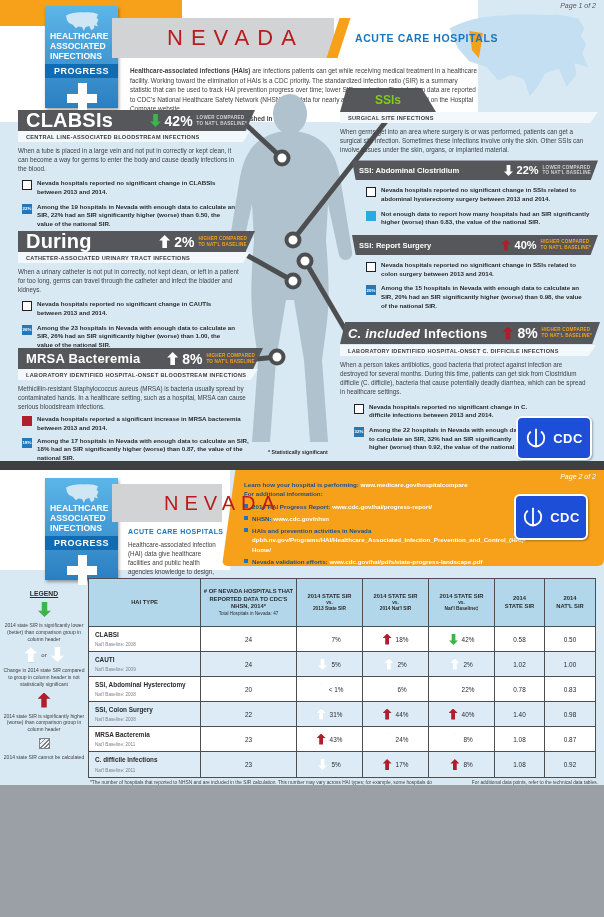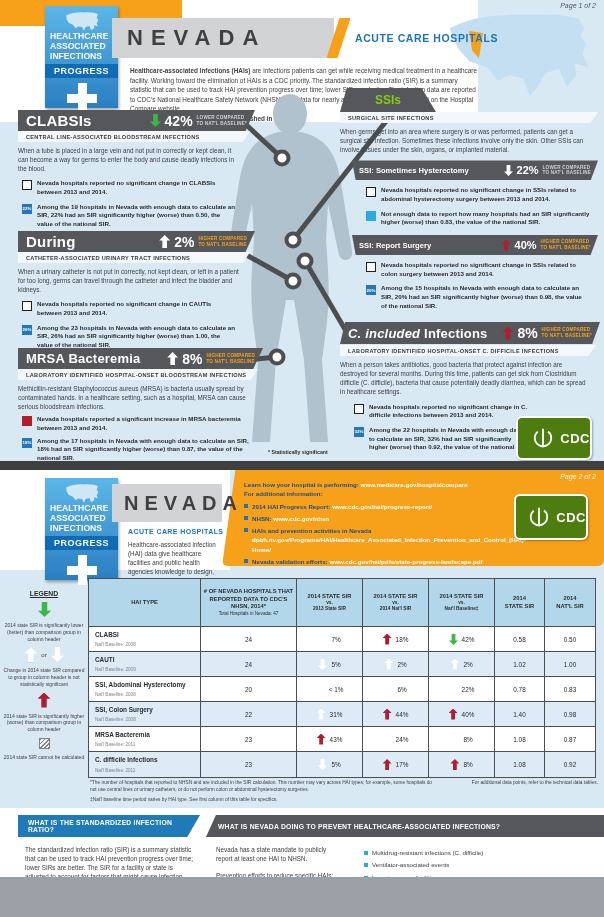--- a/index.html
+++ b/index.html
@@ -1,24 +1,24 @@
 <!DOCTYPE html>
 <html><head>
 <meta charset="utf-8">
 <style>
   html,body{margin:0;padding:0;background:#9aa0a6;}
   *{box-sizing:border-box;}
-  #stage{position:relative;width:604px;height:877px;background:#d8e9f4;overflow:hidden;
+  #stage{position:relative;width:604px;height:785px;background:#d8e9f4;overflow:hidden;
          font-family:"Liberation Sans",sans-serif;color:#414042;}
   .abs{position:absolute;}
 
   
   .band{background:#56575b;color:#fff;display:flex;align-items:center;padding:0 8px 0 8px;
         clip-path:polygon(0 0,100% 0,96% 100%,0 100%);}
-  .band-title{font-weight:bold;font-size:15px;letter-spacing:.2px;}
+  .band-title{font-weight:bold;font-size:20px;letter-spacing:.2px;}
   .band-right{margin-left:auto;display:flex;align-items:center;gap:4px;}
   .band-pct{font-weight:bold;font-size:14px;}
   .band-label{display:flex;flex-direction:column;font-size:4.6px;font-weight:bold;line-height:1.25;letter-spacing:.2px;}
   .tone-accent{color:#f7a11a;}
   .tone-muted{color:#cfd1d3;}
   .substrip{background:#f2f8fc;color:#3b3c3e;font-weight:bold;font-size:5.6px;letter-spacing:.3px;
             display:flex;align-items:center;padding:0 8px;clip-path:polygon(0 0,100% 0,97% 100%,0 100%);}
   .bodytext{font-size:6.3px;line-height:1.45;color:#414042;}
   .bullet{display:flex;gap:5px;margin-top:6px;}
   .bullet .txt{font-size:6.2px;line-height:1.4;font-weight:bold;color:#2b2b2c;}
@@ -42,37 +42,37 @@
   .badge{width:73px;background:linear-gradient(180deg,#5db6e8,#2a7fc1);box-shadow:1px 2px 3px rgba(0,0,0,.35);
          display:flex;flex-direction:column;align-items:center;padding-top:4px;}
   .badge-lines{color:#fff;font-weight:bold;font-size:8.6px;line-height:1.15;text-align:left;width:100%;padding-left:5px;}
   .badge-prog{background:#0f6cb4;color:#fff;font-weight:bold;font-size:9px;width:100%;text-align:center;
               padding:2px 0;margin-top:2px;letter-spacing:.5px;}
   .badge-plus{position:relative;width:30px;height:30px;margin-top:5px;}
   .badge-plus::before,.badge-plus::after{content:"";position:absolute;background:#fff;}
   .badge-plus::before{left:11px;top:0;width:9px;height:30px;}
   .badge-plus::after{left:0;top:11px;width:30px;height:9px;}
   .nevband{background:#d1d3d4;display:flex;align-items:center;}
-  .nevband .nv{font-size:22px;font-weight:bold;letter-spacing:8px;color:#404040;padding-left:15px;}
+  .nevband .nv{font-size:22px;font-weight:normal;letter-spacing:8px;color:#b91c1c;padding-left:15px;margin-left:40px;}
   .orange-slash{background:#f7a11a;transform:skewX(-18deg);}
   .ach{color:#1b75bb;font-weight:bold;font-size:10.5px;letter-spacing:.6px;}
   .intro{font-size:6.4px;line-height:1.5;color:#414042;}
   .statnote{font-size:5.2px;font-weight:bold;color:#2b2b2c;}
   .p1-darkstrip{left:0;top:461px;width:604px;height:9px;background:#3e3f41;}
 
   .ssitab{background:#56575b;color:#84cc16;display:flex;align-items:center;justify-content:center;
           clip-path:polygon(7% 0,85% 0,100% 100%,0 100%);font-weight:bold;font-size:12px;}
   .miniband{background:#56575b;color:#fff;display:flex;align-items:center;padding:0 7px;
             clip-path:polygon(0 0,100% 0,97% 100%,1.5% 100%);}
   .miniband .mtitle{font-weight:bold;font-size>7px;font-size:7.6px;}
   .miniband .band-pct{font-size:11px;}
   .cdiffband{clip-path:polygon(2% 0,100% 0,97% 100%,0 100%);}
 
-  .cdclogo{background:#4d7c0f;border:2px solid #fff;border-radius:6px;display:flex;align-items:center;
-           justify-content:flex-end;gap:6px;box-shadow:1px 1px 2px rgba(0,0,0,.3);}
+  .cdclogo{background:#1d4ed8;border:2px solid #fff;border-radius:6px;display:flex;align-items:center;
+           justify-content:center;gap:6px;box-shadow:1px 1px 2px rgba(0,0,0,.3);}
   .cdclogo span{color:#fff;font-weight:bold;font-size:13px;letter-spacing:.5px;}
 
   
   #page2{position:absolute;left:0;top:470px;width:604px;height:447px;background:#d8e9f4;}
   .p2-whitetop{left:0;top:0;width:230px;height:100px;background:#fff;}
   .p2-whitebottom{left:0;top:338px;width:604px;height:109px;background:#fff;}
   .infobox{background:#f7a11a;clip-path:polygon(3.5% 0,100% 0,100% 100%,0 100%);border-radius:0 0 6px 6px;}
   .ib-text{position:absolute;left:22px;top:10px;width:272px;font-size:6.2px;line-height:1.5;color:#174f8f;font-weight:bold;}
   .ib-link{color:#fff;font-weight:bold;}
   .ib-li{display:flex;gap:4px;margin-top:3px;}
@@ -253,21 +253,21 @@
     </div>
 
     <div class="abs ssitab" style="left:340px;top:88px;width:96px;height:24px;">
       <span>SSIs</span>
     </div>
     <div class="abs" style="left:340px;top:112px;width:260px;">
       <div class="substrip" style="height:11px;width:258px;">SURGICAL SITE INFECTIONS</div>
       <div class="bodytext" style="margin-top:4px;width:252px;">When germs get into an area where surgery is or was performed, patients can get a surgical site infection. Sometimes these infections involve only the skin. Other SSIs can involve tissues under the skin, organs, or implanted material.</div>
 
       <div class="miniband" style="height:20px;width:246px;margin-left:12px;margin-top:6px;">
-        <span class="mtitle">SSI: Sometimes Hysterectomy</span>
+        <span class="mtitle">SSI: Abdominal Clostridium</span>
         <span class="band-right">
           <span class="arrow arr-outline-down" style="width:9px;height:11px;"></span>
           <span class="band-pct" style="font-size:11px;">22%</span>
           <span class="band-label tone-muted">
             <span>LOWER COMPARED</span>
               <span>TO NAT'L BASELINE</span>
           </span>
         </span>
       </div>
       <div class="bullet" style="margin-left:26px;">

